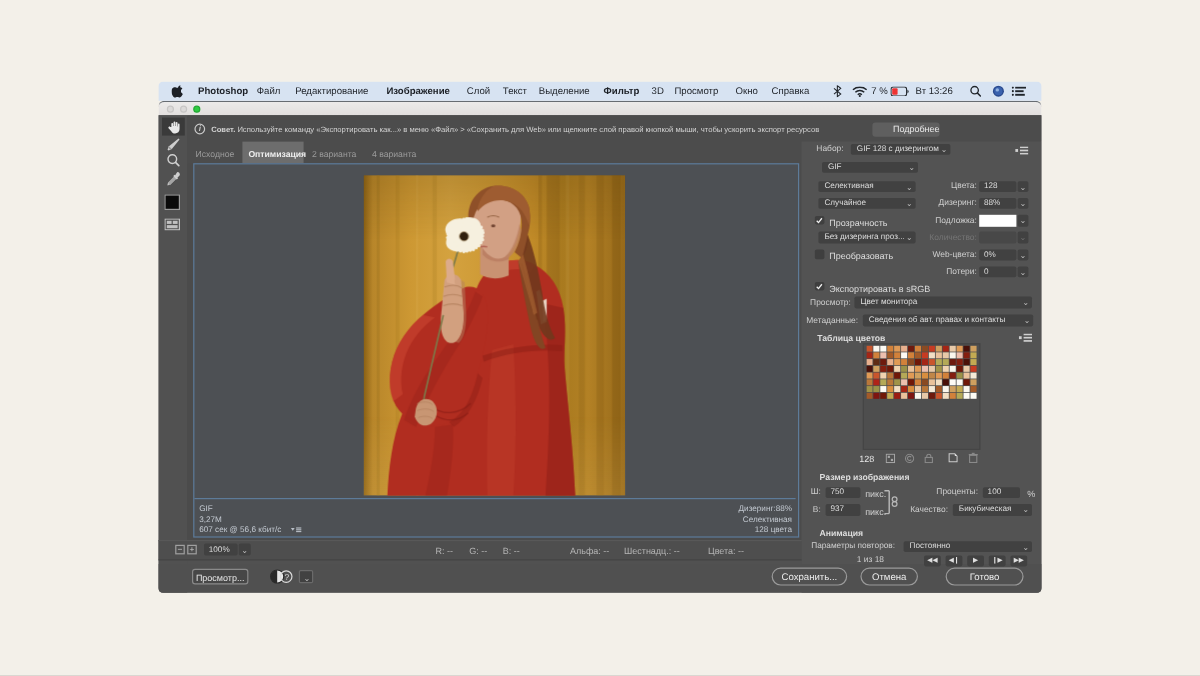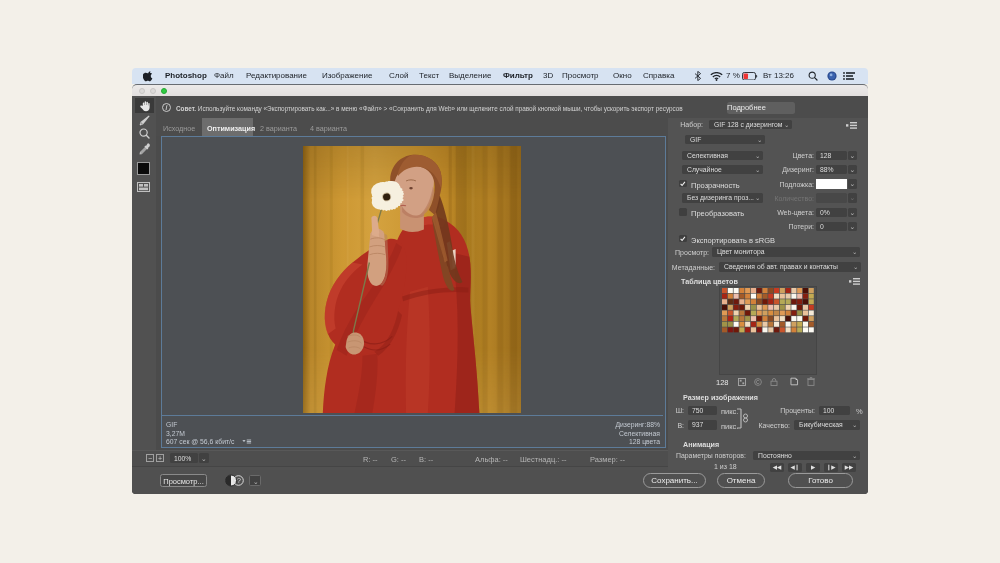--- a/index.html
+++ b/index.html
@@ -25,21 +25,21 @@
  color:#ececec;text-align:center;font-size:8px;background:transparent}
 svg{display:block}
 </style></head>
 <body>
 <div id="screen">
 
  <div id="menubar">
   <div style="position:absolute;left:33px;top:2.5px;font-weight:700;color:#1c2026">Photoshop</div>
       <div style="position:absolute;left:82px;top:2.5px;font-weight:400;color:#1c2026">Файл</div>
       <div style="position:absolute;left:114px;top:2.5px;font-weight:400;color:#1c2026">Редактирование</div>
-      <div style="position:absolute;left:190px;top:2.5px;font-weight:400;color:#1c2026">Изображение</div>
+      <div style="position:absolute;left:190px;top:2.5px;font-weight:700;color:#1c2026">Изображение</div>
       <div style="position:absolute;left:257px;top:2.5px;font-weight:400;color:#1c2026">Слой</div>
       <div style="position:absolute;left:287px;top:2.5px;font-weight:400;color:#1c2026">Текст</div>
       <div style="position:absolute;left:317px;top:2.5px;font-weight:400;color:#1c2026">Выделение</div>
       <div style="position:absolute;left:371px;top:2.5px;font-weight:700;color:#1c2026">Фильтр</div>
       <div style="position:absolute;left:411px;top:2.5px;font-weight:400;color:#1c2026">3D</div>
       <div style="position:absolute;left:430px;top:2.5px;font-weight:400;color:#1c2026">Просмотр</div>
       <div style="position:absolute;left:481px;top:2.5px;font-weight:400;color:#1c2026">Окно</div>
       <div style="position:absolute;left:511px;top:2.5px;font-weight:400;color:#1c2026">Справка</div>
   <svg class="abs" style="left:11px;top:2.5px" width="10" height="11" viewBox="0 0 12 14">
     <path fill="#1c2026" d="M8.3 0.6c.1.8-.25 1.6-.75 2.2-.5.6-1.3 1.05-2.05.98-.1-.78.3-1.6.76-2.1C6.78 1.1 7.6.66 8.3.6zM10.9 10.2c-.35.8-.52 1.15-.97 1.85-.63.98-1.52 2.2-2.62 2.2-.98.01-1.23-.64-2.56-.63-1.33.01-1.6.65-2.58.64C1.07 14.25.23 13.15-.4 12.17c-1.76-2.73-1.95-5.93-.86-7.63.77-1.21 1.99-1.92 3.14-1.92 1.17 0 1.9.65 2.87.65.94 0 1.51-.65 2.86-.65 1.02 0 2.1.56 2.87 1.53-2.52 1.4-2.11 5.05.42 6.05z" transform="translate(1.2,-0.4) scale(0.95)"></path>
@@ -111,22 +111,22 @@
     <rect x="2" y="2" width="4" height="2.6" fill="#c0c0c0"></rect>
     <rect x="7" y="2" width="4" height="2.6" fill="#c0c0c0"></rect>
     <rect x="2" y="5.6" width="9" height="2.6" fill="#c0c0c0"></rect>
   </svg>
 
   <div class="abs" style="left:23.5px;top:0;width:712.5px;height:22px;background:#4c4c4c"></div>
   <div class="abs" style="left:30px;top:7px;width:9px;height:9px;border:1px solid #c9c9c9;border-radius:50%;
        color:#c9c9c9;font-size:6.5px;text-align:center;line-height:8.5px;font-style:italic;font-weight:700">i</div>
   <div class="abs" style="left:44px;top:8.5px;color:#d2d2d2;font-size:6.4px;letter-spacing:-0.02px;white-space:nowrap">
    <b>Совет.</b> Используйте команду «Экспортировать как...» в меню «Файл» &gt; «Сохранить для Web» или щелкните слой правой кнопкой мыши, чтобы ускорить экспорт ресурсов</div>
-  <div class="abs" style="left:595px;top:5.5px;width:68px;height:12.5px;background:#5f5f5f;border-radius:2.5px;
-       color:#eaeaea;text-align:left;line-height:12px;font-size:7.5px">Подробнее</div>
+  <div class="abs" style="left:595px;top:5.5px;width:56px;height:12.5px;background:#5f5f5f;border-radius:2.5px;
+       color:#eaeaea;text-align:right;line-height:12px;font-size:7.5px">Подробнее</div>
 
   <div class="abs" style="left:23.5px;top:22px;width:512.5px;height:18px;background:#4c4c4c"></div>
   <div class="abs" style="left:31px;top:28px;color:#9b9b9b;font-size:7.2px">Исходное</div>
   <div class="abs" style="left:70px;top:22px;width:51px;height:18px;background:#6d6d6d"></div>
   <div class="abs" style="left:75px;top:28px;color:#efefef;font-weight:700;font-size:7.2px">Оптимизация</div>
   <div class="abs" style="left:128px;top:28px;color:#9b9b9b;font-size:7.2px">2 варианта</div>
   <div class="abs" style="left:178px;top:28px;color:#9b9b9b;font-size:7.2px">4 варианта</div>
 
   <div class="abs" style="left:23.5px;top:40px;width:512.5px;height:314px;background:#4b4b4b"></div>
   <div class="abs" style="left:29px;top:39.5px;width:505px;height:312.5px;background:#4d5054;
@@ -550,21 +550,21 @@
         <span style="position:absolute;left:4px;top:1.5px">100%</span>
       </div>
   <div class="dd" style="left:67px;top:357px;width:10px;height:10px">
         <span style="position:absolute;left:2px;top:1.5px;color:#bdbdbd">⌄</span>
       </div>
   <div class="abs" style="left:231px;top:359px;color:#b5b5b5">R: --</div>
   <div class="abs" style="left:259px;top:359px;color:#b5b5b5">G: --</div>
   <div class="abs" style="left:287px;top:359px;color:#b5b5b5">B: --</div>
   <div class="abs" style="left:343px;top:359px;color:#b5b5b5">Альфа: --</div>
   <div class="abs" style="left:388px;top:359px;color:#b5b5b5">Шестнадц.: --</div>
-  <div class="abs" style="left:458px;top:359px;color:#b5b5b5">Размер: --</div>
+  <div class="abs" style="left:458px;top:359px;color:#b5b5b5">Цвета: --</div>
 
   <div class="abs" style="left:0;top:374px;width:736px;height:24px;background:#505050;z-index:1"></div>
   <div class="abs" style="left:28px;top:377.5px;width:47px;height:13px;background:#474747;border:1px solid #8a8a8a;border-radius:2.5px;color:#e8e8e8;text-align:center;line-height:13px;z-index:3">Просмотр...</div>
   <svg class="abs" style="left:93px;top:378px;z-index:3" width="22" height="13" viewBox="0 0 22 13">
    <circle cx="6" cy="6.5" r="5.5" fill="#e8e8e8"></circle>
    <circle cx="6" cy="6.5" r="5.5" fill="none" stroke="#2a2a2a" stroke-width="1"></circle>
    <path d="M6 1 A5.5 5.5 0 0 0 6 12 Z" fill="#2a2a2a"></path>
    <circle cx="13.5" cy="6.5" r="4.8" fill="none" stroke="#dadada" stroke-width="1"></circle>
    <text x="12" y="9" font-size="7" fill="#dadada">?</text>
   </svg>

